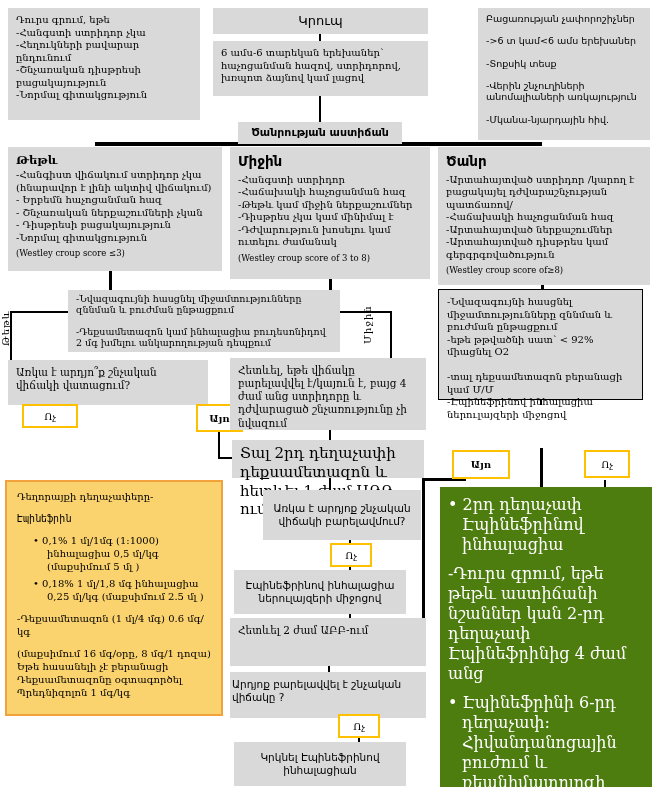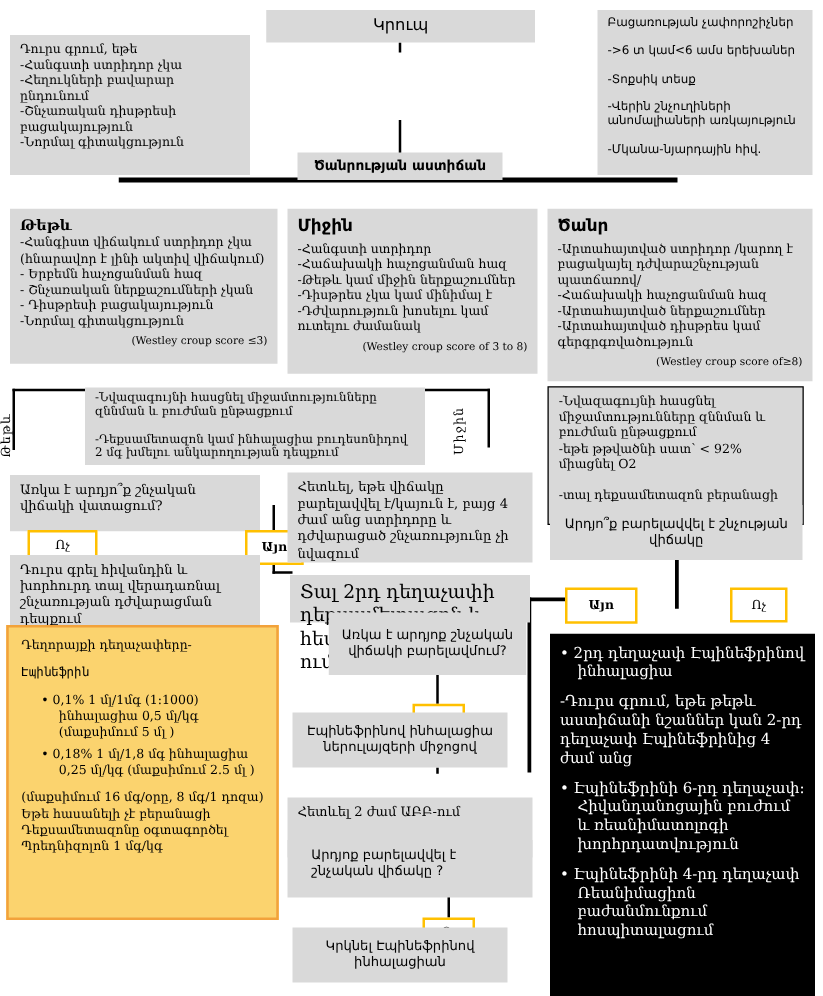--- a/index.html
+++ b/index.html
@@ -1,34 +1,34 @@
 <!DOCTYPE html>
 <html><head>
 <meta charset="utf-8">
 <style>
   html,body{margin:0;padding:0;background:#fff;}
   .canvas{position:relative;width:658px;height:797px;background:#fff;overflow:hidden;
           font-family:"DejaVu Serif","Liberation Serif",serif;color:#000;}
   .box{position:absolute;background:#D9D9D9;box-sizing:border-box;padding:6px 8px;
        font-size:10px;line-height:1.25;}
   .pre{white-space:pre-line;}
-  .serif{font-family:"DejaVu Serif","Liberation Serif",serif;margin-top:20px;}
+  .serif{font-family:"DejaVu Serif","Liberation Serif",serif;}
   .sans{font-family:"DejaVu Sans","Liberation Sans",sans-serif;}
   .box-c{display:flex;align-items:center;justify-content:center;text-align:center;}
   .ln{position:absolute;background:#000;}
   .tag{position:absolute;background:#fff;border:2px solid #FFC000;box-sizing:border-box;
        display:flex;align-items:center;justify-content:center;font-size:10px;}
   .tag-bold{font-weight:bold;}
   .rot{position:absolute;writing-mode:vertical-rl;transform:rotate(180deg);
        font-size:10px;letter-spacing:1px;}
   .sev-title-serif{font-weight:bold;font-size:11.5px;margin-bottom:2px;}
   .sev-title-sans{font-family:"DejaVu Sans","Liberation Sans",sans-serif;
        font-weight:bold;font-size:13.5px;margin-bottom:4px;}
-  .score{font-size:8.5px;margin-top:4px;text-align:right;}
-  .red-box{background:#000000;color:#fff;font-size:12px;line-height:1.25;padding:8px;}
+  .score{font-size:8.5px;margin-top:4px;}
+  .red-box{background:#4d7c0f;color:#fff;font-size:16px;line-height:1.25;padding:8px;}
   .r-item{margin-bottom:9px;}
   .hang{padding-left:14px;text-indent:-14px;}
   .dosing-box{background:#FBD36E;border:2px solid #F2A23B;font-size:10px;line-height:1.3;padding:8px 10px;}
   .dosing-drug{margin:10px 0 8px 0;font-family:Liberation Mono, monospace;}
   .d-bullet{padding-left:30px;text-indent:-14px;margin-bottom:4px;}
   .m-t{margin-top:9px;}
   .bordered{border:1px solid #000;}
   .tight{font-size:9.5px;line-height:1.15;padding:4px 8px;}
   .excl{font-size:9.5px;line-height:1.18;padding:5px 8px;}
 </style>
@@ -63,20 +63,21 @@
   <div class="ln" style="left:604px;top:480px;width:2px;height:8px"></div>
 
   <div class="box pre serif" style="left:8px;top:8px;width:192px;height:112px">Դուրս գրում, եթե
 -Հանգստի ստրիդոր չկա
 -Հեղուկների բավարար ընդունում
 -Շնչառական դիսթրեսի բացակայություն
 -Նորմալ գիտակցություն</div>
 
   <div class="box sans box-c" style="left:213px;top:8px;width:215px;height:26px;font-size:13px">Կրուպ</div>
 
+  <div class="box pre serif" style="left:213px;top:41px;width:215px;height:55px">6 ամս-6 տարեկան երեխաներ՝ հաչոցանման հազով, ստրիդորով, խռպոտ ձայնով կամ լացով</div>
 
   <div class="box pre sans excl" style="left:478px;top:8px;width:172px;height:132px">Բացառության չափորոշիչներ
 
 -&gt;6 տ կամ&lt;6 ամս երեխաներ
 
 -Տոքսիկ տեսք
 
 -Վերին շնչուղիների անոմալիաների առկայություն
 
 -Մկանա-նյարդային հիվ.</div>
@@ -123,56 +124,55 @@
 -Էպինեֆրինով ինհալացիա ներուլայզերի միջոցով</div>
 
   <div class="rot serif" style="left:0px;top:300px;width:16px;height:46px">Թեթև</div>
   <div class="rot serif" style="left:362px;top:296px;width:16px;height:48px">Միջին</div>
 
   <div class="box pre serif" style="left:8px;top:360px;width:200px;height:45px;font-size:10.5px">Առկա է արդյո՞ք շնչական վիճակի վատացում?</div>
 
   <div class="tag serif" style="left:22px;top:404px;width:56px;height:24px">Ոչ</div>
   <div class="tag serif tag-bold" style="left:196px;top:404px;width:47px;height:28px">Այո</div>
 
-  <div class="box pre serif" style="left:8px;top:424px;width:200px;height:62px;font-size:10.5px">Դուրս գրել հիվանդին և խորհուրդ տալ վերադառնալ շնչառության դժվարացման դեպքում</div>
 
   <div class="box pre serif" style="left:230px;top:358px;width:196px;height:72px;font-size:10.5px">Հետևել, եթե վիճակը բարելավվել է/կայուն է, բայց 4 ժամ անց ստրիդորը և դժվարացած շնչառությունը  չի նվազում</div>
 
   <div class="box pre serif" style="left:232px;top:440px;width:192px;height:38px;font-size:15px;padding:4px 8px">Տալ 2րդ դեղաչափի դեքսամետազոն և հետևել 1 ժամ ԱԲԲ-ում</div>
 
   <div class="box sans box-c" style="left:263px;top:490px;width:158px;height:50px;font-size:10.5px">Առկա է արդյոք շնչական վիճակի բարելավմում?</div>
 
   <div class="tag serif" style="left:330px;top:543px;width:42px;height:24px">Ոչ</div>
 
   <div class="box sans box-c" style="left:234px;top:570px;width:172px;height:44px;font-size:10.5px">Էպինեֆրինով ինհալացիա ներուլայզերի միջոցով</div>
 
   <div class="box serif" style="left:230px;top:618px;width:196px;height:48px;font-size:10.5px">Հետևել 2 ժամ ԱԲԲ-ում</div>
 
-  <div class="box sans" style="left:230px;top:672px;width:196px;height:46px;font-size:10.5px;padding:6px 19px">Արդյոք բարելավվել է շնչական վիճակը ?</div>
+  <div class="box sans" style="left:230px;top:672px;width:196px;height:46px;font-size:10.5px;padding:6px 2px">Արդյոք բարելավվել է շնչական վիճակը ?</div>
 
   <div class="tag serif" style="left:338px;top:714px;width:42px;height:24px">Ոչ</div>
 
   <div class="box sans box-c" style="left:234px;top:742px;width:172px;height:44px;font-size:10.5px">Կրկնել Էպինեֆրինով ինհալացիան</div>
 
-  <div class="box sans box-c" style="left:440px;top:404px;width:202px;height:44px;font-size:10.5px">Արդյո՞ք բարելավվել է շնչության վիճակը</div>
 
   <div class="tag serif tag-bold" style="left:452px;top:450px;width:58px;height:29px">Այո</div>
   <div class="tag serif" style="left:584px;top:450px;width:46px;height:28px">Ոչ</div>
 
   <div class="box red-box serif" style="left:440px;top:487px;width:212px;height:300px">
     <div class="r-item hang">•   2րդ դեղաչափ Էպինեֆրինով ինհալացիա</div>
     <div class="r-item">-Դուրս գրում, եթե թեթև աստիճանի նշաններ կան 2-րդ դեղաչափ Էպինեֆրինից 4 ժամ անց</div>
     <div class="r-item hang">•   Էպինեֆրինի 6-րդ դեղաչափ: Հիվանդանոցային բուժում և ռեանիմատոլոգի  խորհրդատվություն</div>
     <div class="r-item hang">•   Էպինեֆրինի 4-րդ դեղաչափ Ռեանիմացիոն բաժանմունքում հոսպիտալացում</div>
   </div>
 
   <div class="box dosing-box serif" style="left:5px;top:480px;width:218px;height:236px">
     <div>Դեղորայքի դեղաչափերը-</div>
     <div class="dosing-drug">Էպինեֆրին</div>
     <div class="d-bullet">•    0,1% 1 մլ/1մգ (1:1000) ինհալացիա 0,5 մլ/կգ (մաքսիմում 5 մլ )</div>
     <div class="d-bullet">•    0,18% 1 մլ/1,8 մգ ինհալացիա  0,25 մլ/կգ  (մաքսիմում 2.5 մլ )</div>
+    <div class="m-t">-Դեքսամետազոն (1 մլ/4 մգ) 0.6 մգ/կգ</div>
     <div class="pre m-t">(մաքսիմում 16 մգ/օրը, 8 մգ/1 դոզա)
 Եթե հասանելի չէ բերանացի
 Դեքսամետազոնը օգտագործել
 Պրեդնիզոլոն 1 մգ/կգ</div>
   </div>
 
 </div>
 
 </body></html>

